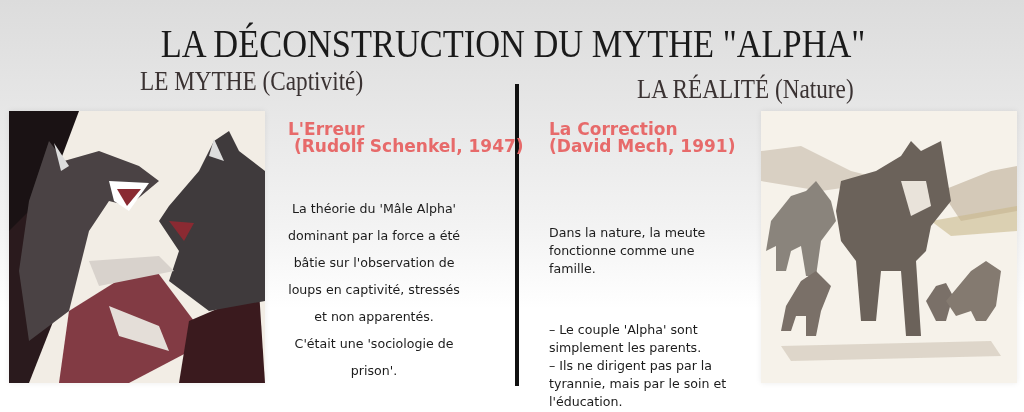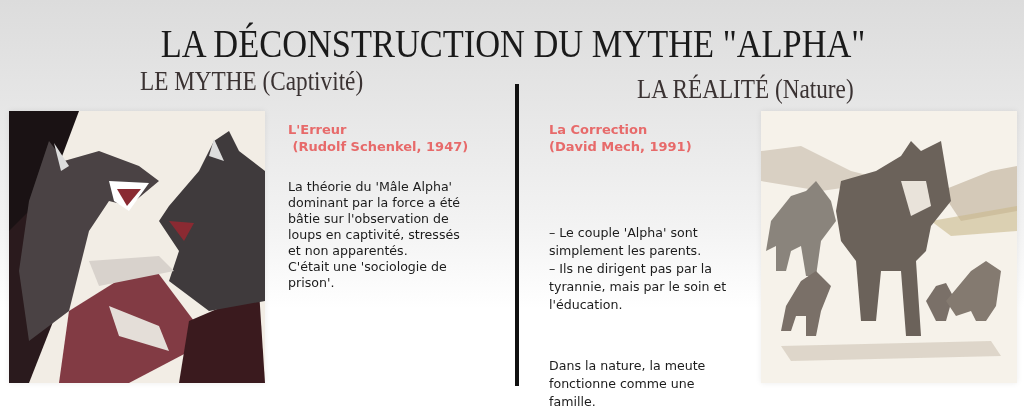--- a/index.html
+++ b/index.html
@@ -22,29 +22,29 @@
   .divider {
     position: absolute; left: 515px; top: 84px; width: 4px; height: 302px; background: #111;
   }
   .panel-img {
     position: absolute; width: 256px; height: 272px; overflow: hidden;
     box-shadow: 0 0 6px rgba(0,0,0,0.08);
   }
   .img-left { left: 9px; top: 111px; background: #f1ebe2; }
   .img-right { left: 761px; top: 111px; background: #f6f2ea; }
   .heading {
-    position: absolute; color: #e76a6a; font-weight: bold; font-size: 13px; line-height: 17px;
+    position: absolute; color: #e76a6a; font-weight: bold; font-size: 17px; line-height: 17px;
     white-space: pre;
   }
   .h-left { left: 288px; top: 121px; }
   .h-right { left: 549px; top: 121px; }
   .body-text {
     position: absolute; color: #1c1c1c; font-size: 12.6px; white-space: pre;
   }
-  .b-left { left: 288px; top: 179px; line-height: 16px; }
+  .b-left { left: 288px; top: 195px; line-height: 27px; text-align: center; }
   .b-right { left: 549px; top: 188px; line-height: 18px; }
   .b-right .para { margin-bottom: 7px; }
 </style>
 </head>
 <body>
 
 <div class="title">LA DÉCONSTRUCTION DU MYTHE "ALPHA"</div>
 
 <div class="subtitle sub-left">LE MYTHE (Captivité)</div>
 <div class="subtitle sub-right">LA RÉALITÉ (Nature)</div>
@@ -98,21 +98,21 @@
 dominant par la force a été
 bâtie sur l'observation de
 loups en captivité, stressés
 et non apparentés.
 C'était une 'sociologie de
 prison'.</div>
 
 <div class="heading h-right">La Correction
 (David Mech, 1991)</div>
 <div class="body-text b-right">
+  <div class="para">Dans la nature, la meute
+fonctionne comme une
+famille.</div>
   <div class="para">– Le couple 'Alpha' sont
 simplement les parents.
 – Ils ne dirigent pas par la
 tyrannie, mais par le soin et
 l'éducation.</div>
-  <div class="para">Dans la nature, la meute
-fonctionne comme une
-famille.</div>
 </div>
 
 </body></html>

